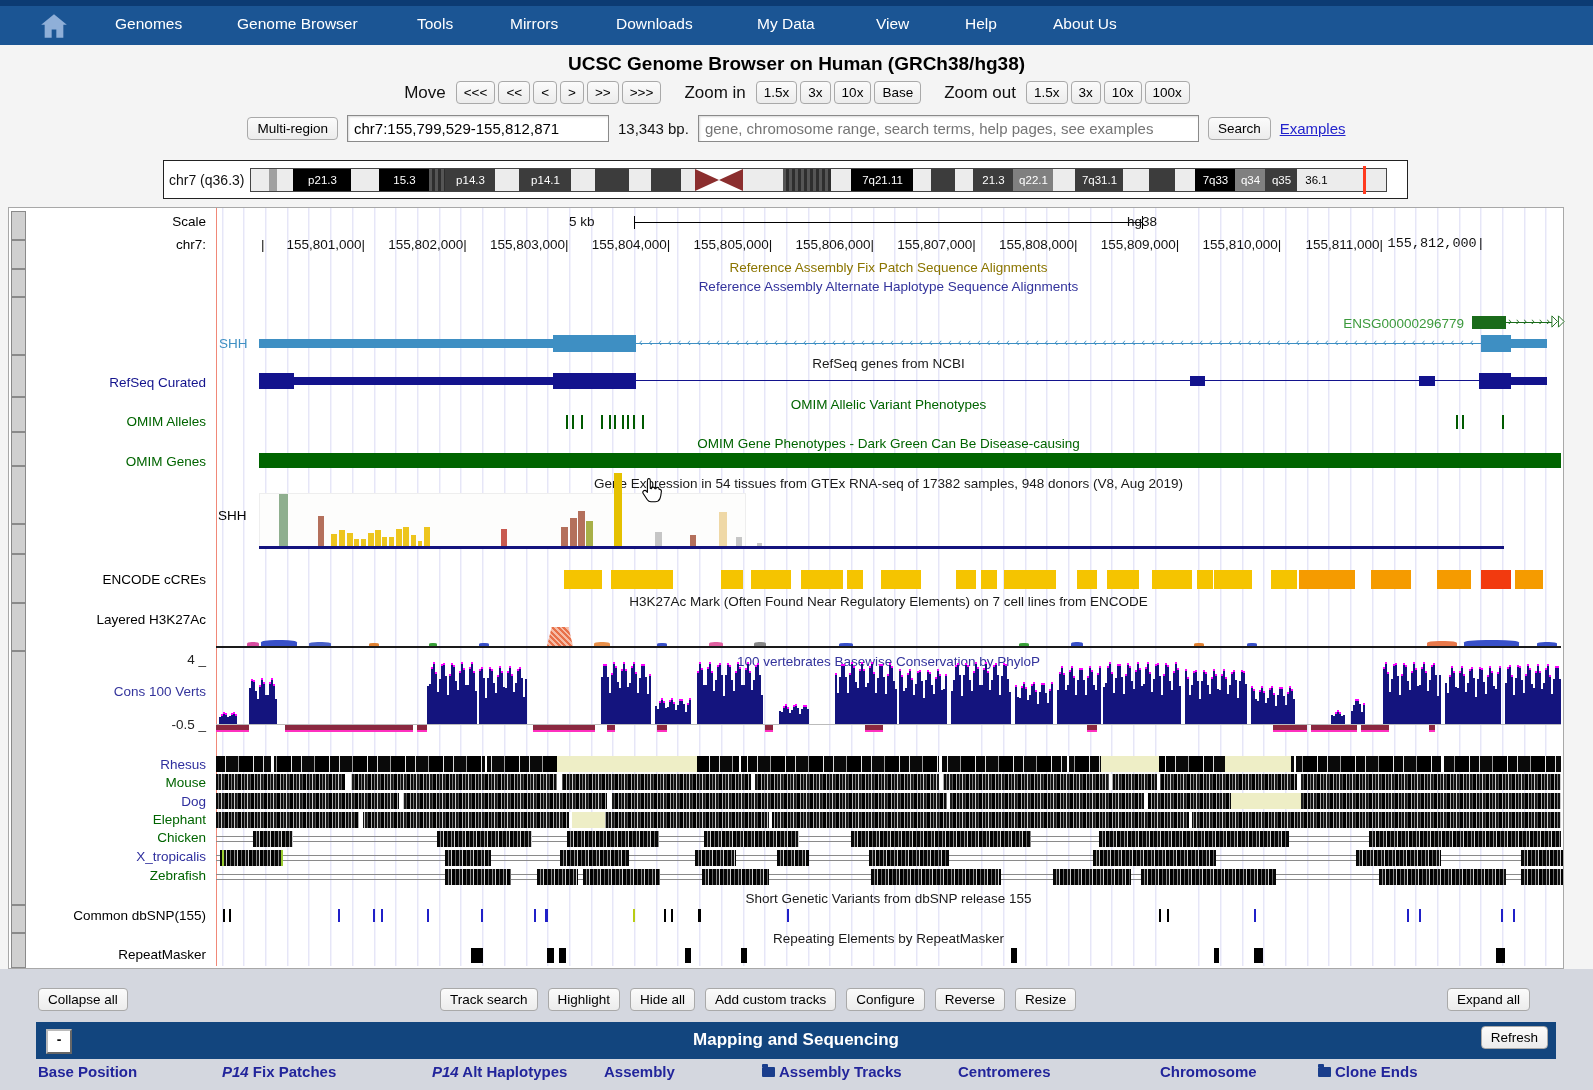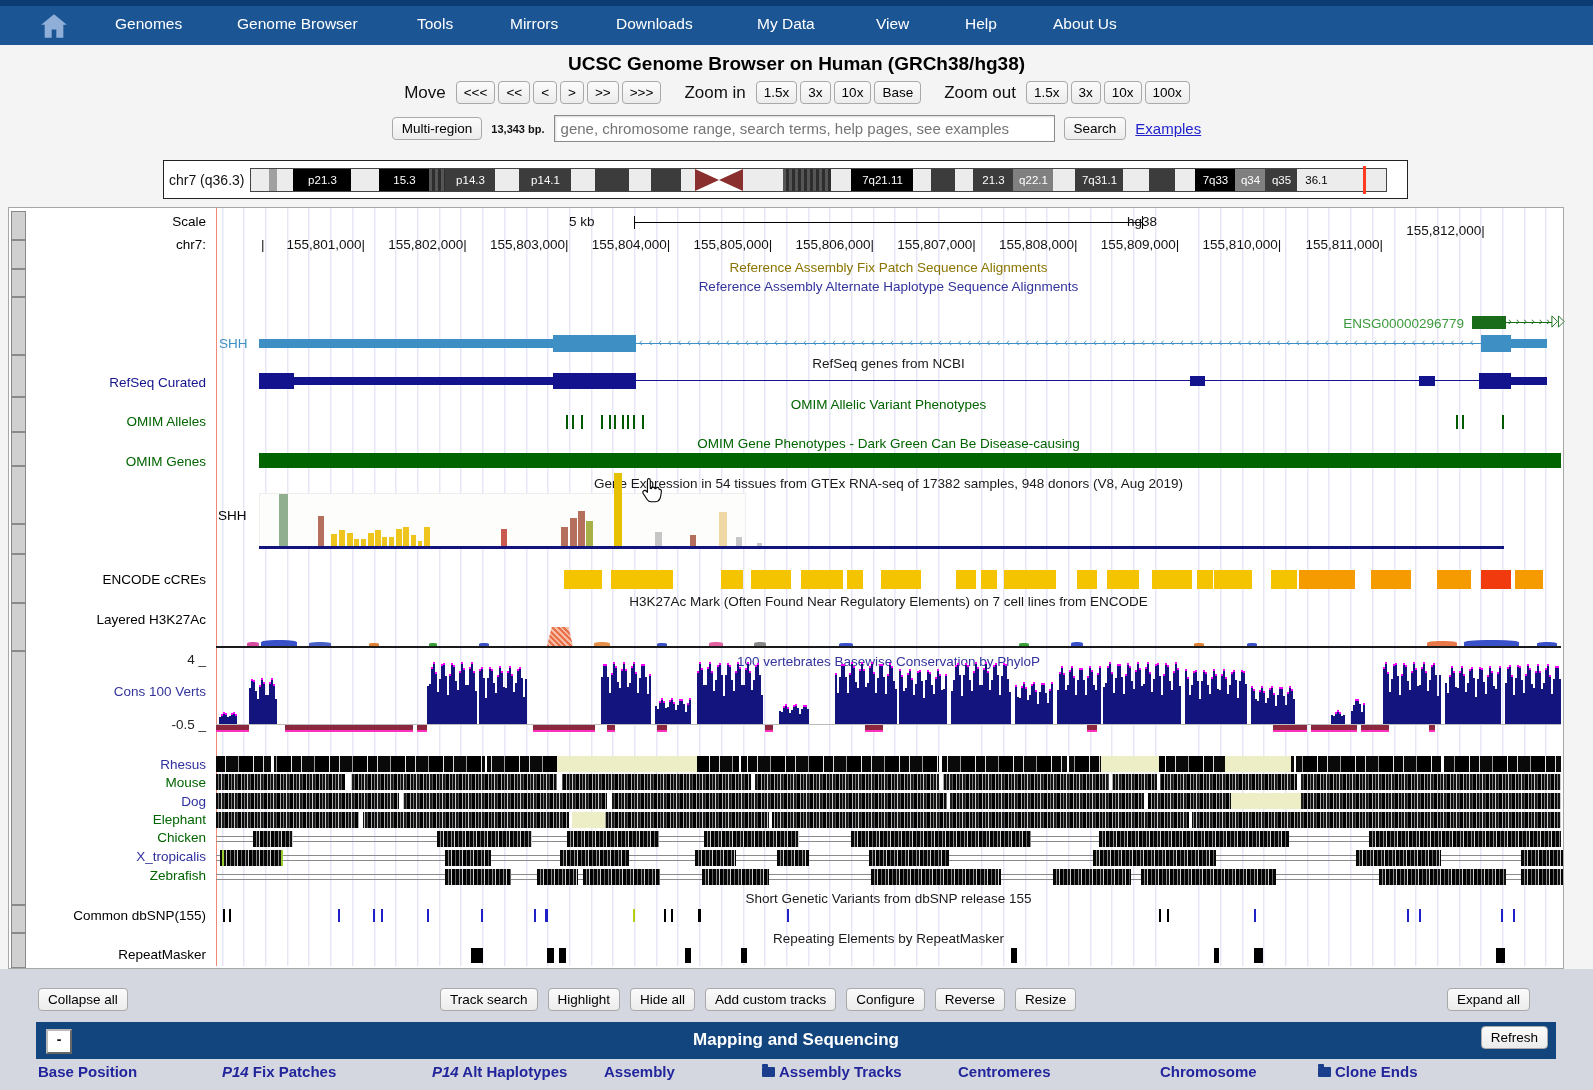--- a/index.html
+++ b/index.html
@@ -13,21 +13,21 @@
   
   #page-title{position:absolute;top:53px;left:0;width:100%;text-align:center;font-size:19px;font-weight:bold;color:#000;}
   .controls{position:absolute;top:81px;left:0;width:100%;display:flex;justify-content:center;align-items:center;gap:6px;}
   .ctl-label{font-size:17px;margin:0 4px;}
   .btn{display:inline-block;background:linear-gradient(#fbfbfb,#ececec);border:1px solid #a9a9a9;border-radius:4px;
        padding:3px 9px;font-size:13.5px;color:#000;cursor:pointer;white-space:nowrap;}
   .btn.small{padding:3px 7px;}
   .posrow{position:absolute;top:115px;left:0;width:100%;display:flex;justify-content:center;align-items:center;gap:9px;}
   .inputbox{background:#fff;border:1px solid #8a8a8a;box-shadow:inset 1px 1px 2px rgba(0,0,0,.15);
             font-size:15px;padding:4px 6px;font-family:inherit;color:#000;}
-  #bp-text{font-size:11px;font-weight:bold;text-align:center;}
+  #bp-text{font-size:15px;font-weight:normal;text-align:center;}
   a.link{color:#2222CC;text-decoration:underline;font-size:15px;cursor:pointer;}
   
   #ideo{position:absolute;left:163px;top:160px;width:1243px;height:37px;background:#fff;border:1px solid #222;
         display:flex;align-items:center;}
   #ideo-label{font-size:14px;padding:0 6px 0 5px;white-space:nowrap;}
   #chrom{position:relative;width:1135px;height:22px;border:1px solid #444;background:#fff;overflow:visible;}
   .band{position:absolute;top:0;height:22px;display:flex;align-items:center;justify-content:center;
         font-size:11.5px;color:#fff;overflow:visible;white-space:nowrap;}
   
   #tracks{position:absolute;left:8px;top:207px;width:1554px;height:760px;background:#fff;border:1px solid #a8a8a8;}
@@ -75,20 +75,21 @@
     <span class="ctl-label">Move</span>
     <span id="move-btns"><span class="btn small" style="margin-right: 3px;">&lt;&lt;&lt;</span><span class="btn small" style="margin-right: 3px;">&lt;&lt;</span><span class="btn small" style="margin-right: 3px;">&lt;</span><span class="btn small" style="margin-right: 3px;">&gt;</span><span class="btn small" style="margin-right: 3px;">&gt;&gt;</span><span class="btn small" style="margin-right: 3px;">&gt;&gt;&gt;</span></span>
     <span class="ctl-label" style="margin-left:14px;">Zoom in</span>
     <span id="zoomin-btns"><span class="btn small" style="margin-right: 3px;">1.5x</span><span class="btn small" style="margin-right: 3px;">3x</span><span class="btn small" style="margin-right: 3px;">10x</span><span class="btn small" style="margin-right: 3px;">Base</span></span>
     <span class="ctl-label" style="margin-left:14px;">Zoom out</span>
     <span id="zoomout-btns"><span class="btn small" style="margin-right: 3px;">1.5x</span><span class="btn small" style="margin-right: 3px;">3x</span><span class="btn small" style="margin-right: 3px;">10x</span><span class="btn small" style="margin-right: 3px;">100x</span></span>
   </div>
 
   <div class="posrow">
     <span class="btn">Multi-region</span>
+    <input class="inputbox" style="width: 248px;" value="chr7:155,799,529-155,812,871">
     <span id="bp-text">13,343 bp.</span>
     <input class="inputbox" style="width: 487px;" placeholder="gene, chromosome range, search terms, help pages, see examples">
     <span class="btn">Search</span>
     <a class="link">Examples</a>
   </div>
 
   <div id="ideo">
     <span id="ideo-label">chr7 (q36.3)</span>
     <div id="chrom">
         <div class="band" style="left: 0px; width: 18px; background: rgb(236, 236, 236);"></div>
@@ -188,21 +189,21 @@
       <div class=" ruler-label" style="position: absolute; left: 345.8px; top: 29px; width: 112px;">155,802,000|</div>
       <div class=" ruler-label" style="position: absolute; left: 447.6px; top: 29px; width: 112px;">155,803,000|</div>
       <div class=" ruler-label" style="position: absolute; left: 549.4px; top: 29px; width: 112px;">155,804,000|</div>
       <div class=" ruler-label" style="position: absolute; left: 651.2px; top: 29px; width: 112px;">155,805,000|</div>
       <div class=" ruler-label" style="position: absolute; left: 753px; top: 29px; width: 112px;">155,806,000|</div>
       <div class=" ruler-label" style="position: absolute; left: 854.8px; top: 29px; width: 112px;">155,807,000|</div>
       <div class=" ruler-label" style="position: absolute; left: 956.6px; top: 29px; width: 112px;">155,808,000|</div>
       <div class=" ruler-label" style="position: absolute; left: 1058.4px; top: 29px; width: 112px;">155,809,000|</div>
       <div class=" ruler-label" style="position: absolute; left: 1160.2px; top: 29px; width: 112px;">155,810,000|</div>
       <div class=" ruler-label" style="position: absolute; left: 1262px; top: 29px; width: 112px;">155,811,000|</div>
-      <div class=" ruler-label" style="position: absolute; left: 1363.8px; top: 15px; width: 112px;">155,812,000|</div>
+      <div class=" ruler-label" style="position: absolute; left: 1363.8px; top: 28px; width: 112px; font-family: Liberation Mono, monospace;">155,812,000|</div>
       <div style="position: absolute; left: 252px; top: 29px; font-size: 13.5px;">|</div>
       <div style="position: absolute; left: 1287px; top: 108px; width: 168px; text-align: right; font-size: 13.5px; color: rgb(60, 154, 60);">ENSG00000296779</div>
       <div class=" speck" style="position: absolute; left: 1463px; top: 108px; width: 34px; height: 13px; background: rgb(26, 107, 26);"></div>
       <div style="position: absolute; left: 1497px; top: 114px; width: 46px; height: 1px; background: rgb(26, 107, 26);"></div>
       <div style="position: absolute; left: 1499px; top: 107px; width: 44px; height: 14px; overflow: hidden; white-space: nowrap; font-size: 11px; color: rgb(26, 107, 26); letter-spacing: 4px;">››››››››</div>
       <div style="position: absolute; left: 1541px; top: 106px;"><svg width="15" height="15" viewBox="0 0 16 14">
           <path d="M2 1 L8 7 L2 13 Z" fill="#fff" stroke="#1A6B1A"></path>
           <path d="M9 1 L15 7 L9 13 Z" fill="#fff" stroke="#1A6B1A"></path>
         </svg></div>
       <div style="position: absolute; left: 250px; top: 131px; width: 294px; height: 9px; background: rgb(62, 143, 195);"></div>

